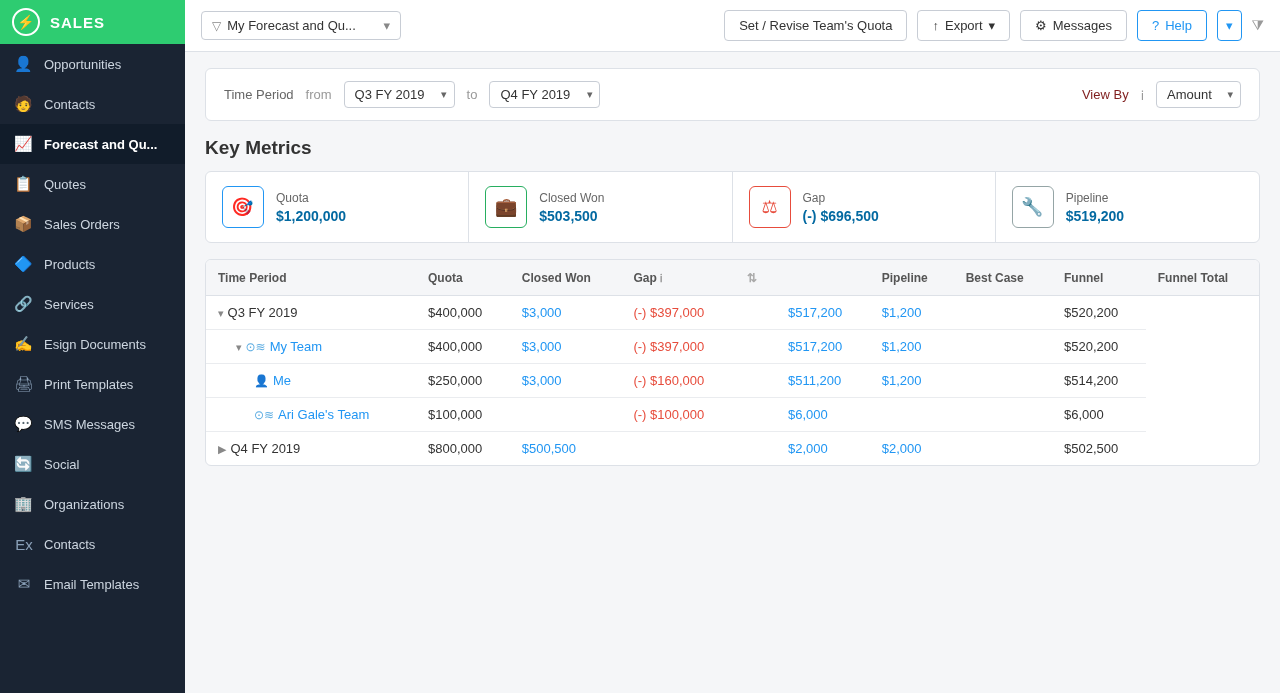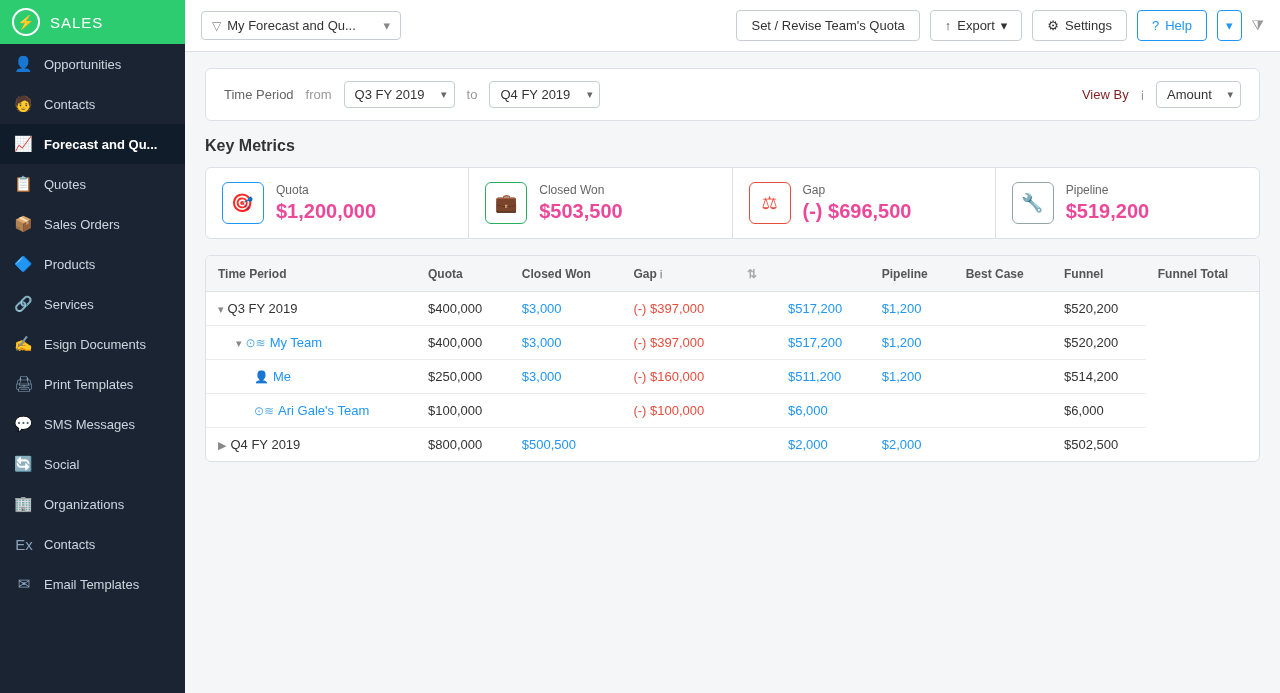--- a/index.html
+++ b/index.html
@@ -26,21 +26,21 @@
     }
     .sidebar-header-icon {
       width: 28px; height: 28px;
       border: 2px solid white;
       border-radius: 50%;
       display: flex; align-items: center; justify-content: center;
       color: white; font-size: 14px;
     }
     .sidebar-header-text {
       color: white;
-      font-weight: 400;
+      font-weight: 700;
       font-size: 15px;
       letter-spacing: 1px;
     }
     .sidebar-item {
       display: flex;
       align-items: center;
       padding: 10px 14px;
       gap: 10px;
       cursor: pointer;
       color: #cdd6e0;
@@ -154,21 +154,21 @@
       right: 8px;
       color: #666;
       pointer-events: none;
       font-size: 11px;
     }
     .filter-spacer { flex: 1; }
     .view-by-label { color: #7f1d1d; }
 
     
     .key-metrics-title {
-      font-size: 16px;
+      font-size: 19px;
       font-weight: 600;
       color: #333;
       margin-bottom: 12px;
     }
     .metrics-grid {
       display: grid;
       grid-template-columns: repeat(4, 1fr);
       gap: 0;
       background: white;
       border: 1px solid #dde1e7;
@@ -190,21 +190,21 @@
       border-radius: 6px;
       display: flex; align-items: center; justify-content: center;
       font-size: 18px;
       flex-shrink: 0;
     }
     .metric-icon-box.blue { border-color: #2196f3; color: #2196f3; }
     .metric-icon-box.green { border-color: #27ae60; color: #27ae60; }
     .metric-icon-box.red { border-color: #e74c3c; color: #e74c3c; }
     .metric-icon-box.gray { border-color: #95a5a6; color: #95a5a6; }
     .metric-name { font-size: 12px; color: #666; margin-bottom: 3px; }
-    .metric-value { font-size: 20px; font-weight: 600; color: #ec4899; }
+    .metric-value { font-size: 14px; font-weight: 600; color: #0369a1; }
 
     
     .data-table {
       background: white;
       border: 1px solid #dde1e7;
       border-radius: 6px;
       overflow: hidden;
     }
     table {
       width: 100%;
@@ -313,21 +313,21 @@
     </div>
     <div class="topbar-spacer"></div>
     <button class="btn btn-green">Set / Revise Team's Quota</button>
     <button class="btn">
       <span>↑</span>
       <span>Export</span>
       <span>▾</span>
     </button>
     <button class="btn">
       <span>⚙</span>
-      <span>Settings</span>
+      <span>Messages</span>
     </button>
     <button class="btn btn-primary-outline">
       <span>?</span>
       <span>Help</span>
     </button>
     <button class="btn btn-primary-outline" style="padding:7px 8px;">▾</button>
     <span style="color:#999; cursor:pointer; font-size:14px;">⧩</span>
   </div>
 
   <div class="content">

